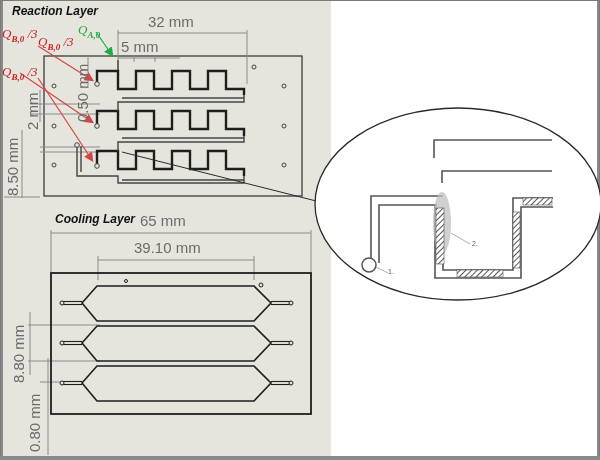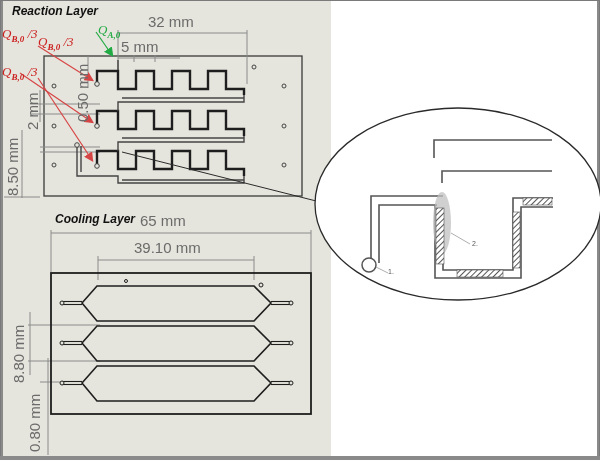--- a/index.html
+++ b/index.html
@@ -176,21 +176,21 @@
 <div class="dim" style="left:121px;top:38px;text-align:center;">5 mm</div>
 <div class="dimv" style="left:74px;top:122px;">0.50 mm</div>
 <div class="dimv" style="left:24px;top:130px;">2 mm</div>
 <div class="dimv" style="left:4px;top:196px;">8.50 mm</div>
 
 <div class="dim" style="left:140px;top:212px;">65 mm</div>
 <div class="dim" style="left:134px;top:239px;">39.10 mm</div>
 <div class="dimv" style="left:10px;top:383px;">8.80 mm</div>
 <div class="dimv" style="left:26px;top:452px;">0.80 mm</div>
 
-<div class="q" style="left:78px;top:22px;color:#22aa44;margin-left:20px;"><span>Q</span><sub>A,0</sub></div>
+<div class="q" style="left:78px;top:22px;color:#22aa44;"><span>Q</span><sub>A,0</sub></div>
 <div class="q" style="left:2px;top:26px;color:#cc2222;"><span>Q</span><sub>B,0</sub><span> /3</span></div>
 <div class="q" style="left:38px;top:34px;color:#cc2222;"><span>Q</span><sub>B,0</sub><span> /3</span></div>
 <div class="q" style="left:2px;top:64px;color:#cc2222;"><span>Q</span><sub>B,0</sub><span> /3</span></div>
 
 <div class="num" style="left:388px;top:268px;">1.</div>
 <div class="num" style="left:472px;top:240px;">2.</div>
 
 <div class="bottom-edge"></div>
 
 </body></html>

